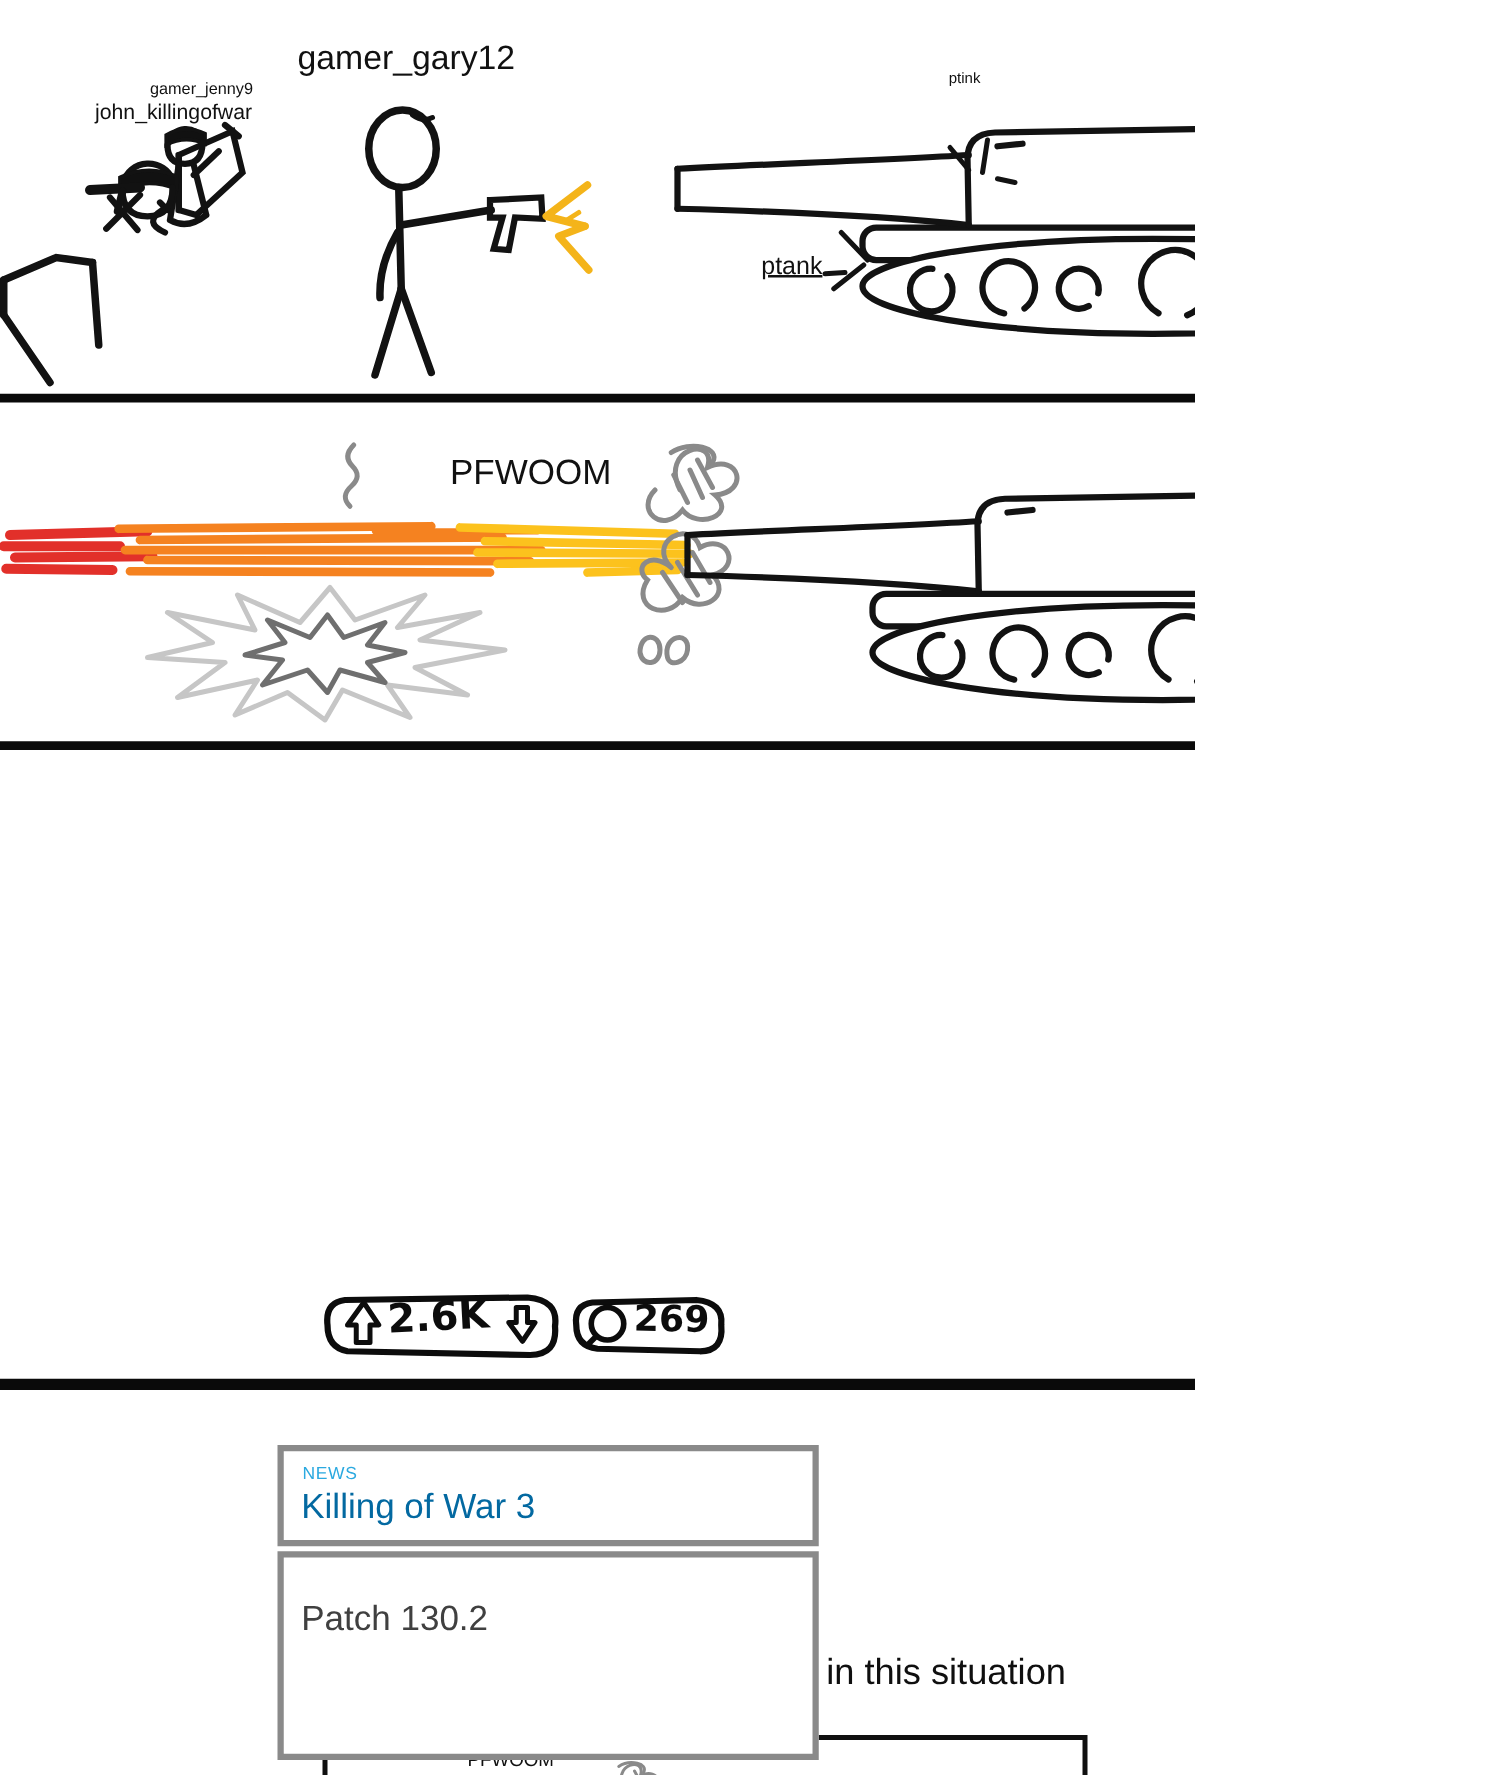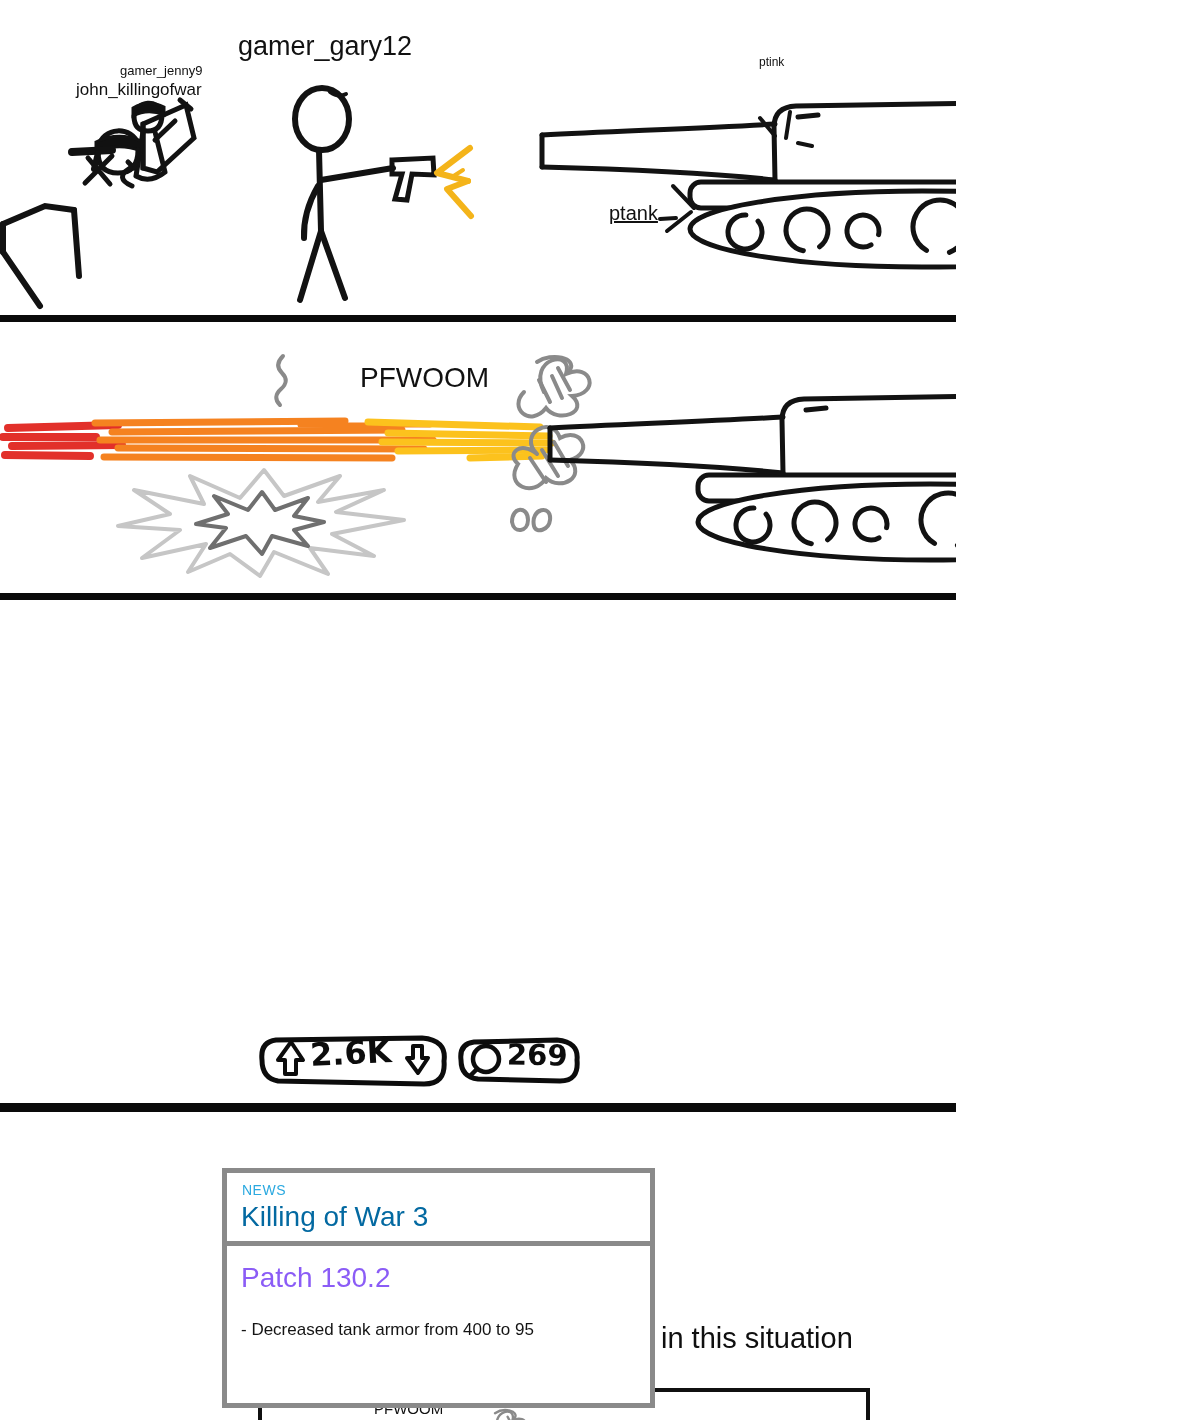--- a/index.html
+++ b/index.html
@@ -21,25 +21,25 @@
   .video-box{position:absolute;left:258px;top:788px;width:604px;height:226px;
              border:4px solid #101010;background:#fff;}
   .mini-sfx{position:absolute;left:112px;top:8px;font-size:15px;color:#111;}
 
   .vote-num{position:absolute;font-family:"DejaVu Sans",sans-serif;font-weight:700;color:#0c0c0c;}
   .vote-2k{left:310px;top:1034px;font-size:32px;transform:rotate(-3deg);}
   .vote-269{left:507px;top:1038px;font-size:29px;transform:rotate(1deg);}
 
   
   .news-box{position:absolute;left:222px;background:#fff;border:5px solid #8a8a8a;width:423px;}
-  .news-box1{top:1156px;height:71px;margin-top:12px;}
+  .news-box1{top:1156px;height:71px;}
   .news-box2{top:1241px;height:157px;}
   .news-kicker{position:absolute;left:15px;top:9px;font-size:14px;letter-spacing:.5px;color:#2ba9e0;}
   .news-title{position:absolute;left:14px;top:28px;font-size:28px;color:#0369a1;}
-  .patch-title{position:absolute;left:14px;top:16px;font-size:28px;color:#8b5cf6;}
+  .patch-title{position:absolute;left:14px;top:33px;font-size:28px;color:#404040;}
   .patch-notes{position:absolute;left:14px;top:72px;font-size:17px;color:#141414;line-height:23px;}
 </style>
 </head>
 <body>
 
 <div class="page">
 
   <svg width="0" height="0" style="position:absolute" aria-hidden="true">
     <defs>
       <g id="tank" fill="none" stroke="#121212" stroke-width="5" stroke-linecap="round">
@@ -228,18 +228,17 @@
   <div class="divider" style="top:1103px;height:9px;"></div>
 
   <section>
     <div class="news-box news-box1">
       <div class="news-kicker">NEWS</div>
       <div class="news-title">Killing of War 3</div>
     </div>
     <div class="news-box news-box2">
       <div class="patch-title">Patch 130.2</div>
       <div class="patch-notes">
-        <div>- Decreased tank armor from 400 to 95</div>
       </div>
     </div>
   </section>
 
 </div>
 
 </body></html>

